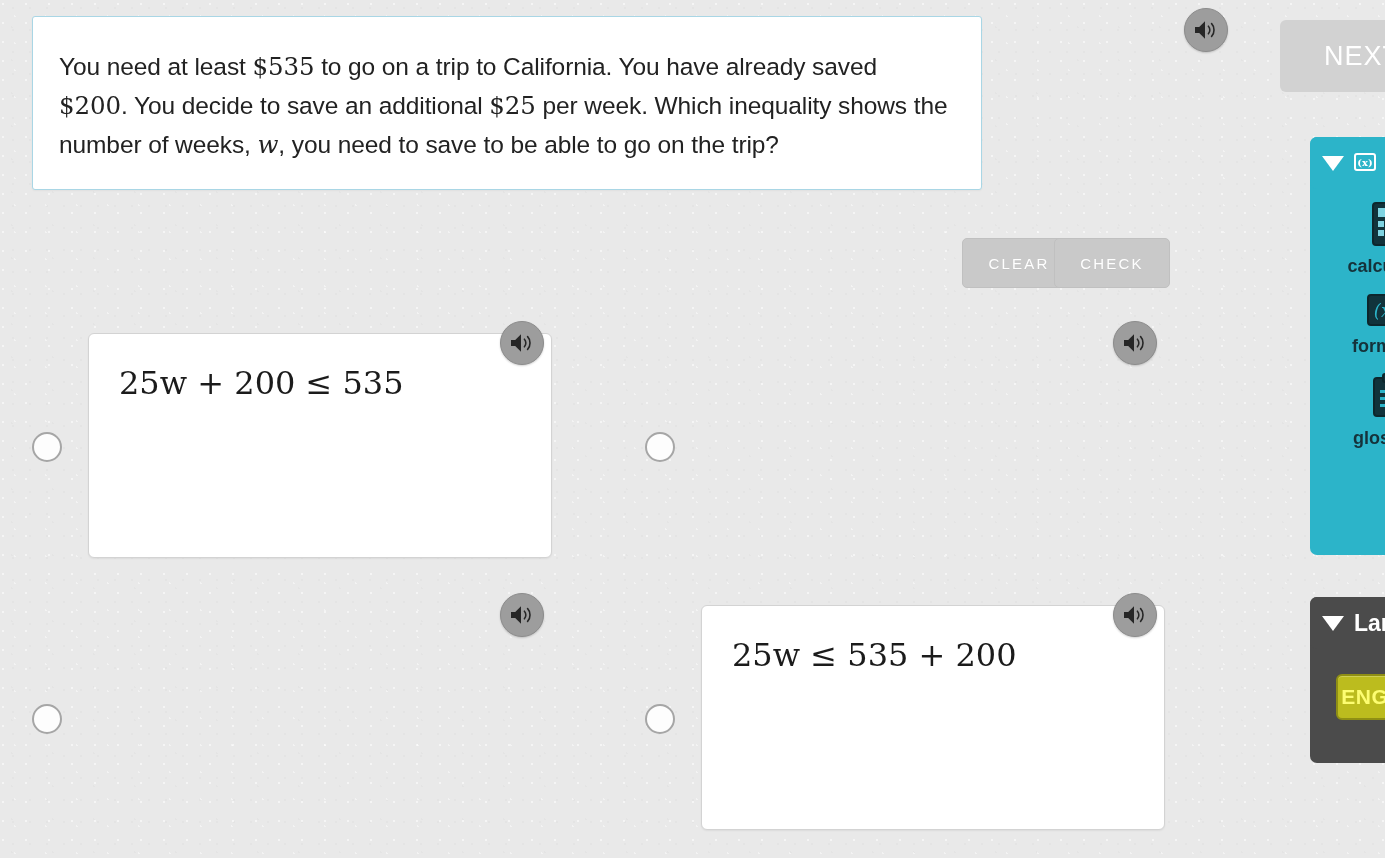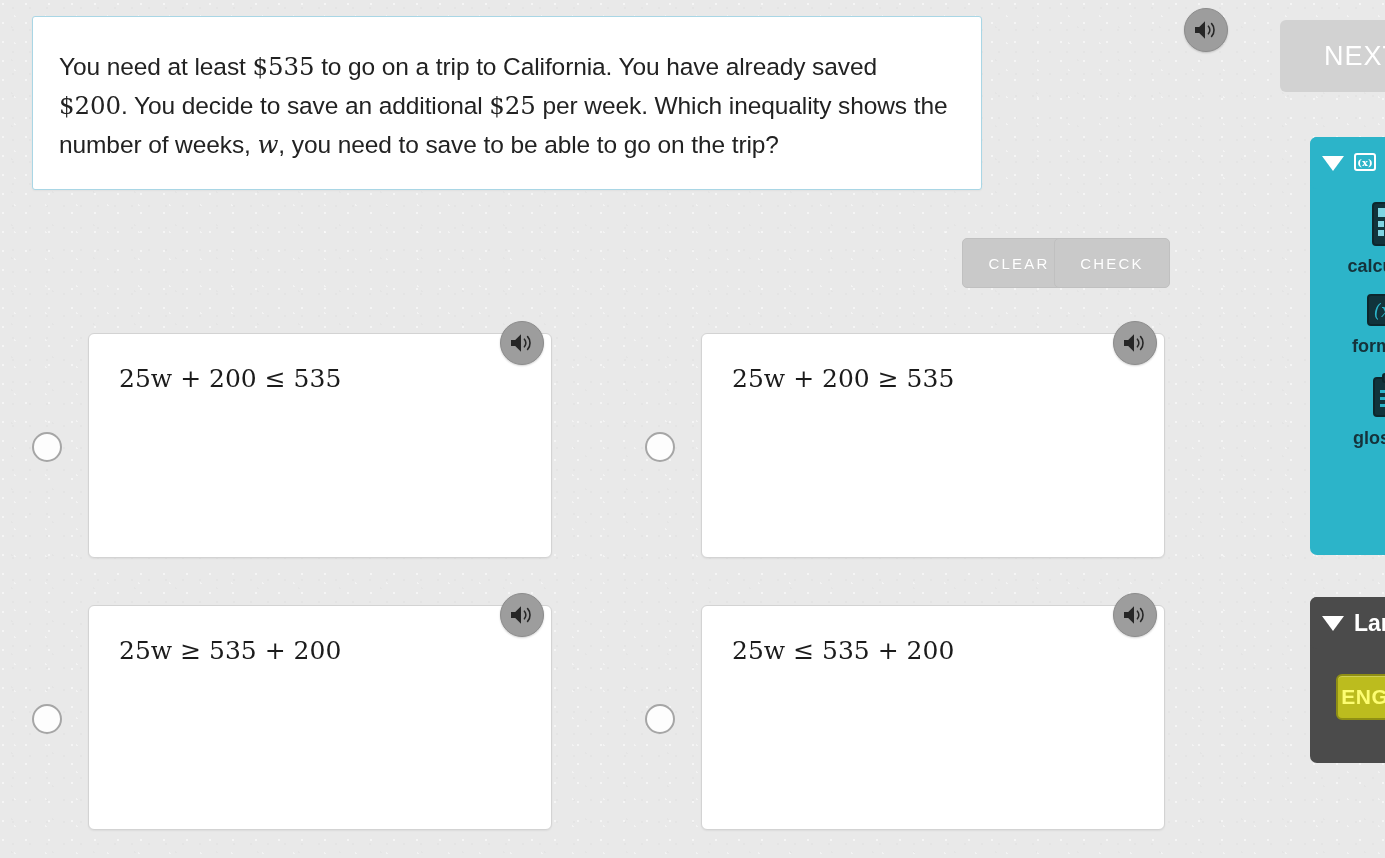--- a/index.html
+++ b/index.html
@@ -112,21 +112,21 @@
     border-radius: 6px;
     box-sizing: border-box;
     box-shadow: 0 1px 2px rgba(0,0,0,0.06);
     cursor: pointer;
   }
   .choice-math {
     position: absolute;
     left: 30px;
     top: 30px;
     font-family: "DejaVu Serif", "Liberation Serif", serif;
-    font-size: 25px;
+    font-size: 32px;
     color: #1b1b1b;
     white-space: nowrap;
   }
   .radio {
     position: absolute;
     left: 0px;
     top: 99px;
     width: 30px;
     height: 30px;
     border-radius: 50%;
@@ -292,37 +292,31 @@
       <svg width="26" height="22" viewBox="0 0 26 22" aria-hidden="true">
         <path d="M2 8 h4.2 L12 2.2 v17.6 L6.2 14 H2 Z" fill="#262626"></path>
         <path d="M15.4 7.2 c1.9 1.9 1.9 5.7 0 7.6" stroke="#262626" stroke-width="1.6" fill="none" stroke-linecap="round"></path>
         <path d="M18.6 4.6 c3.2 3.2 3.2 9.6 0 12.8" stroke="#262626" stroke-width="1.6" fill="none" stroke-linecap="round"></path>
       </svg>
     </div>
   </div>
 
   <div class="choice choice-b">
     <div class="radio"></div>
-    <div class="choice-card">
-      <div class="choice-math">25w + 200 ≥ 535</div>
-    </div>
     <div class="speaker choice-speaker">
       <svg width="26" height="22" viewBox="0 0 26 22" aria-hidden="true">
         <path d="M2 8 h4.2 L12 2.2 v17.6 L6.2 14 H2 Z" fill="#262626"></path>
         <path d="M15.4 7.2 c1.9 1.9 1.9 5.7 0 7.6" stroke="#262626" stroke-width="1.6" fill="none" stroke-linecap="round"></path>
         <path d="M18.6 4.6 c3.2 3.2 3.2 9.6 0 12.8" stroke="#262626" stroke-width="1.6" fill="none" stroke-linecap="round"></path>
       </svg>
     </div>
   </div>
 
   <div class="choice choice-c">
     <div class="radio"></div>
-    <div class="choice-card">
-      <div class="choice-math">25w ≥ 535 + 200</div>
-    </div>
     <div class="speaker choice-speaker">
       <svg width="26" height="22" viewBox="0 0 26 22" aria-hidden="true">
         <path d="M2 8 h4.2 L12 2.2 v17.6 L6.2 14 H2 Z" fill="#262626"></path>
         <path d="M15.4 7.2 c1.9 1.9 1.9 5.7 0 7.6" stroke="#262626" stroke-width="1.6" fill="none" stroke-linecap="round"></path>
         <path d="M18.6 4.6 c3.2 3.2 3.2 9.6 0 12.8" stroke="#262626" stroke-width="1.6" fill="none" stroke-linecap="round"></path>
       </svg>
     </div>
   </div>
 
   <div class="choice choice-d">

